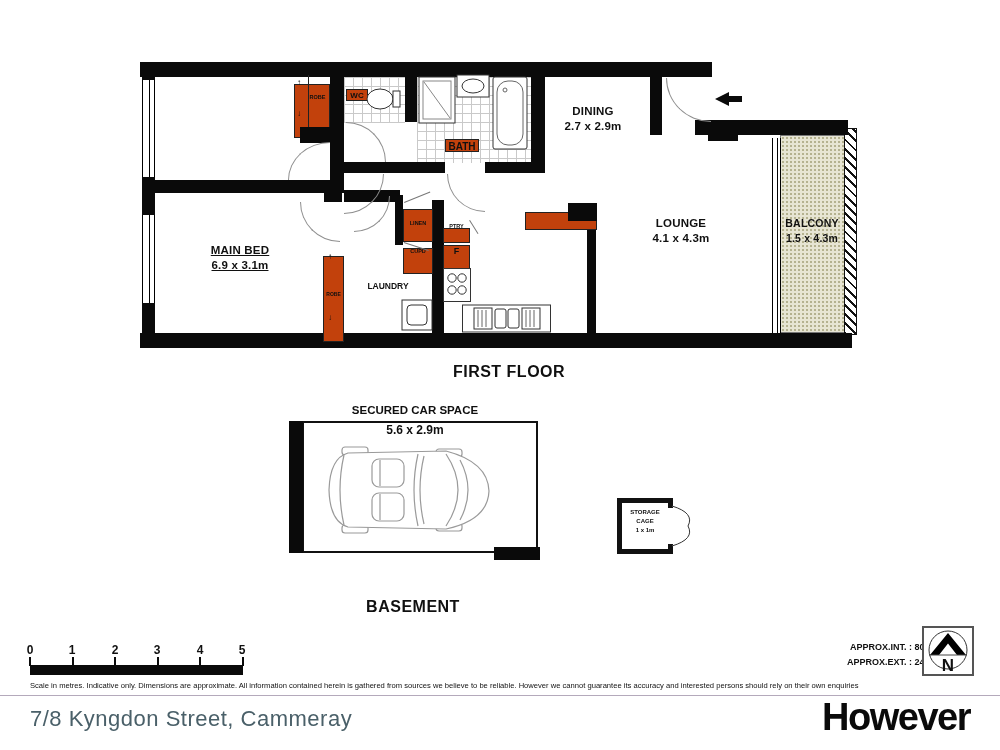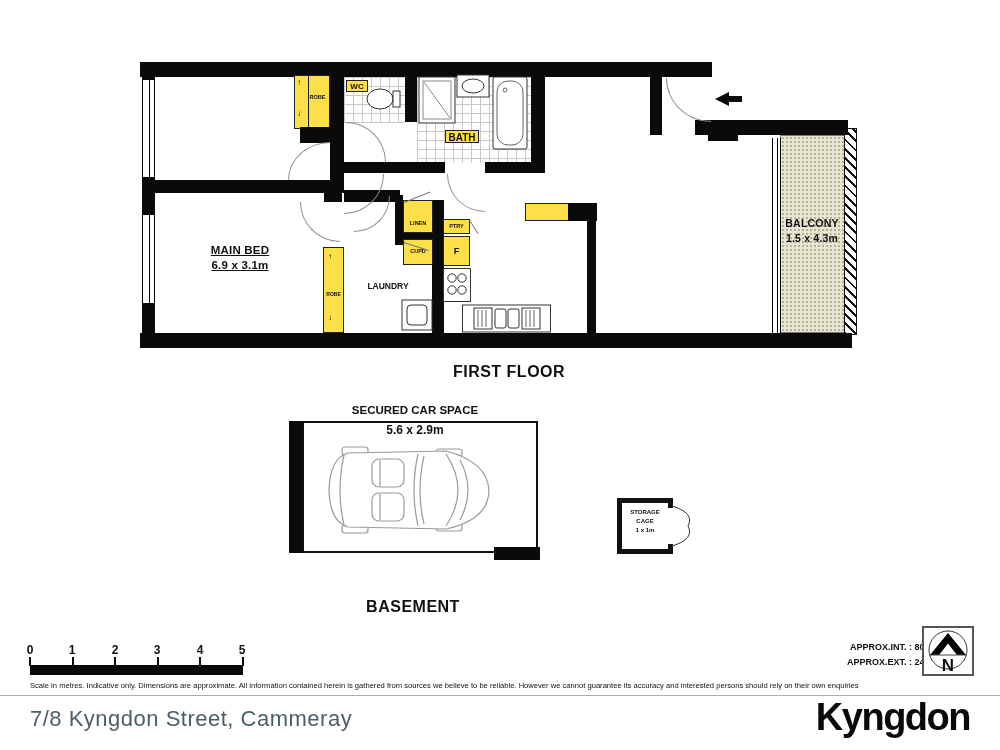--- a/index.html
+++ b/index.html
@@ -2,21 +2,21 @@
 <html><head>
 <meta charset="utf-8">
 <style>
   html,body{margin:0;padding:0;}
   body{width:1000px;height:750px;position:relative;background:#fff;font-family:"Liberation Sans",sans-serif;overflow:hidden;}
   .abs{position:absolute;}
   .wall{position:absolute;background:#0a0a0a;}
   .lbl{position:absolute;font-weight:bold;color:#101010;text-align:center;}
   .room-label{font-size:11.5px;line-height:15px;letter-spacing:0.2px;}
   .sec-title{font-size:16px;letter-spacing:0.5px;}
-  .tinybox{position:absolute;background:#fde047;border:1px solid #222;box-sizing:border-box;}
+  .tinybox{position:absolute;background:#c2410c;border:1px solid #222;box-sizing:border-box;margin-top:9px;}
   .tile{position:absolute;background-color:#fff;background-image:repeating-linear-gradient(to right,#c9c9c9 0 1px,transparent 1px 9px),repeating-linear-gradient(to bottom,#c9c9c9 0 1px,transparent 1px 9px);}
   .window-v{position:absolute;background:#fff;border-left:1px solid #000;border-right:1px solid #000;box-sizing:border-box;}
   .window-v::after{content:"";position:absolute;left:50%;top:0;bottom:0;width:1px;background:#000;}
   .arc{position:absolute;border:0 solid #8e8e8e;background:transparent;box-sizing:border-box;}
   .diag{position:absolute;background:#777;height:1px;transform-origin:0 0;}
   .balcony{position:absolute;background-color:#e7e5d3;background-image:radial-gradient(#b3b08d 0.7px,transparent 0.9px);background-size:4px 4px;border:1px solid #777;box-sizing:border-box;}
   .hatch{position:absolute;background:repeating-linear-gradient(45deg,#111 0 2px,#fff 2px 6.5px);border:1px solid #111;box-sizing:border-box;}
   .arrow-glyph{position:absolute;font-size:8px;font-weight:bold;color:#111;line-height:8px;}
   svg{display:block;}
 </style>
@@ -135,20 +135,28 @@
     <line x1="64" y1="6" x2="64" y2="23" stroke="#666"></line>
       <line x1="68" y1="6" x2="68" y2="23" stroke="#666"></line>
       <line x1="72" y1="6" x2="72" y2="23" stroke="#666"></line>
   </svg>
   <div class="tinybox" style="left:385px;top:151px;width:72px;height:18px;"></div>
   <div class="wall" style="left:428px;top:151px;width:29px;height:18px;"></div>
 
   <div class="lbl room-label" style="left:40px;top:191px;width:120px;text-decoration:underline;">
     <div>MAIN BED</div>
     <div>6.9 x 3.1m</div>
+  </div>
+  <div class="lbl room-label" style="left:393px;top:52px;width:120px;">
+    <div>DINING</div>
+    <div>2.7 x 2.9m</div>
+  </div>
+  <div class="lbl room-label" style="left:481px;top:164px;width:120px;">
+    <div>LOUNGE</div>
+    <div>4.1 x 4.3m</div>
   </div>
   <div class="lbl room-label" style="left:635px;top:164px;width:74px;font-size:10.5px;">
     <div>BALCONY</div>
     <div>1.5 x 4.3m</div>
   </div>
 </div>
 
 <div class="lbl sec-title" style="left:379px;top:363px;width:260px;">FIRST FLOOR</div>
 
 <div class="lbl" style="left:300px;top:404px;width:230px;font-size:11.5px;">SECURED CAR SPACE</div>
@@ -219,13 +227,13 @@
     <path d="M6,27 L24,5 L42,27 L33,27 L24,15.5 L15,27 Z" fill="#000"></path>
     <line x1="5" y1="27" x2="43" y2="27" stroke="#444"></line>
     <text x="24" y="43" text-anchor="middle" font-size="17" font-weight="bold" font-family="Liberation Sans, sans-serif" fill="#111">N</text>
   </svg>
 </div>
 
 <div class="abs" style="left:30px;top:681px;width:945px;font-size:7.6px;color:#111;white-space:nowrap;">Scale in metres. Indicative only. Dimensions are approximate. All information contained herein is gathered from sources we believe to be reliable. However we cannot guarantee its accuracy and interested persons should rely on their own enquiries</div>
 <div class="abs" style="left:0;top:695px;width:1000px;height:1px;background:#b4a9bb;"></div>
 
 <div class="abs" style="left:30px;top:706px;font-size:22px;color:#4a6069;letter-spacing:0.5px;">7/8 Kyngdon Street, Cammeray</div>
-<div class="abs" style="left:780px;top:698px;width:190px;text-align:right;font-size:38px;line-height:38px;font-weight:bold;color:#0a0a0a;letter-spacing:-1.5px;">Kyngdon</div>
+<div class="abs" style="left:780px;top:698px;width:190px;text-align:right;font-size:38px;line-height:38px;font-weight:bold;color:#0a0a0a;letter-spacing:-1.5px;">However</div>
 
 </body></html>

